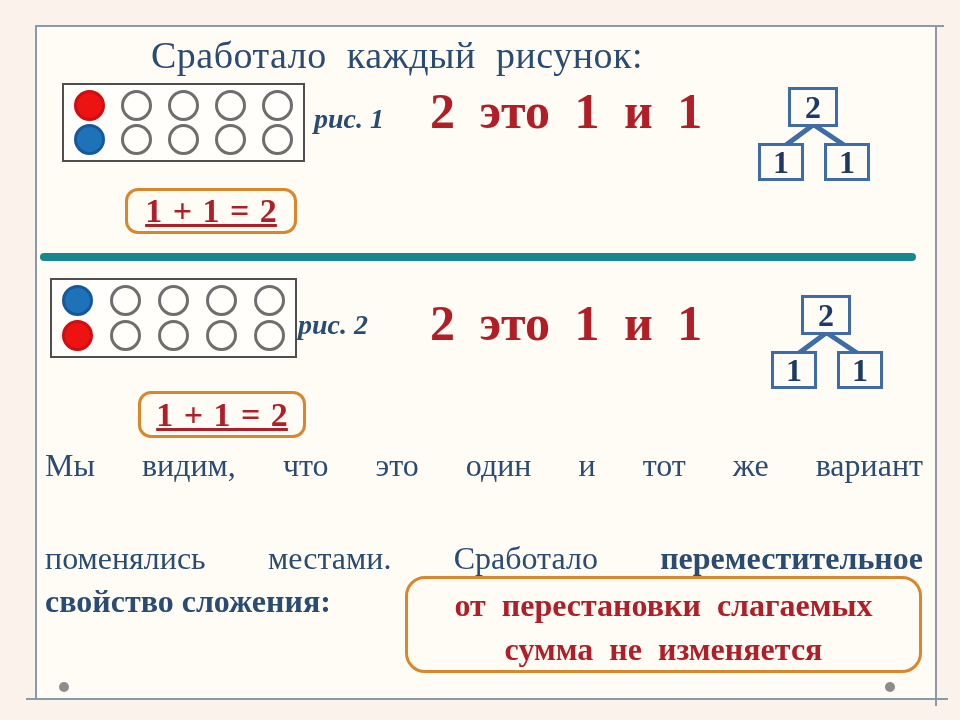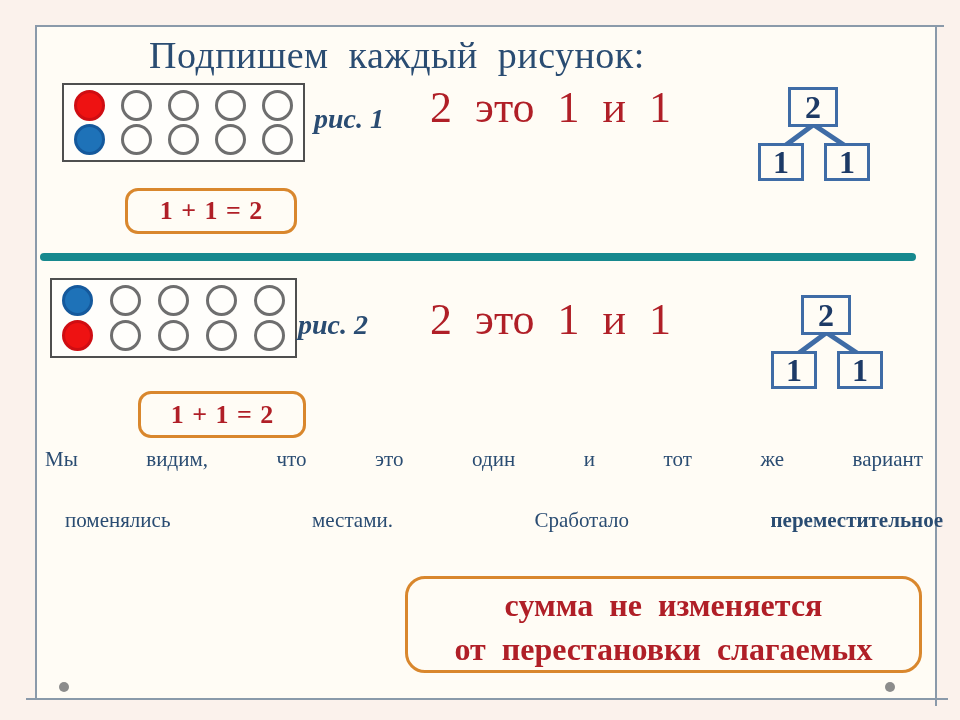--- a/index.html
+++ b/index.html
@@ -42,21 +42,21 @@
   .chip-blue { background: var(--chip-blue, #1e72b8); border-color:#15599c; }
 
   .fig-caption {
     position:absolute; font-style:italic; font-weight:bold; font-size:28px;
     color: var(--navy, #2a4c72);
   }
   .fig-caption-1 { left:314px; top:103px; }
   .fig-caption-2 { left:298px; top:309px; }
 
   .statement {
-    position:absolute; font-weight:normal; font-size:44px;
+    position:absolute; font-weight:bold; font-size:50px;
     color: var(--red, #b01f27); word-spacing:12px;
   }
   .statement-1 { left:430px; top:82px; }
   .statement-2 { left:430px; top:294px; }
 
   
   .bond { position:absolute; width:130px; height:100px; }
   .bond-1 { left:752px; top:85px; }
   .bond-2 { left:765px; top:293px; }
   .bond svg { position:absolute; left:0; top:0; }
@@ -69,40 +69,41 @@
   }
   .bond-top   { left:36px; top:2px;  width:50px; height:40px; }
   .bond-left  { left:6px;  top:58px; width:46px; height:38px; }
   .bond-right { left:72px; top:58px; width:46px; height:38px; }
 
   
   .equation-box {
     position:absolute; border:3px solid var(--orange, #d9872d); border-radius:13px;
     background: var(--slide-bg, #fffcf5);
     display:flex; align-items:center; justify-content:center;
-    font-weight:bold; font-size:26px; color: var(--red, #b01f27);
+    font-weight:bold; font-size:34px; color: var(--red, #b01f27);
     word-spacing:2px;
+    text-decoration:underline;
   }
   .equation-1 { left:125px; top:188px; width:172px; height:46px; }
   .equation-2 { left:138px; top:391px; width:168px; height:47px; }
 
   .section-divider {
     position:absolute; left:40px; top:253px; width:876px; height:8px;
     background: var(--teal, #17898e); border-radius:4px;
   }
 
   
   .para-line {
-    position:absolute; left:45px; width:878px; font-size:21px;
+    position:absolute; left:45px; width:878px; font-size:32px;
     color: var(--navy, #2a4c72); white-space:normal;
   }
   .justify { text-align:justify; text-align-last:justify; }
   .para-1 { top:447px; }
   .para-2 { top:483px; }
-  .para-3 { top:508px;margin-left:20px; }
+  .para-3 { top:540px; }
   .para-4 { top:583px; width:auto; font-weight:bold; }
   .para-bold { font-weight:bold; }
 
   
   .callout-box {
     position:absolute; left:405px; top:576px; width:517px; height:97px;
     border:3px solid var(--orange, #d9872d); border-radius:20px;
     text-align:center; padding-top:4px;
   }
   .callout-line {
@@ -120,21 +121,21 @@
 </head>
 <body>
 
 <div id="stage">
   <div class="slide-surface"></div>
   <div class="frame-line frame-top"></div>
   <div class="frame-line frame-left"></div>
   <div class="frame-line frame-right"></div>
   <div class="frame-line frame-bottom"></div>
 
-  <div class="page-title">Подпишем каждый рисунок:</div>
+  <div class="page-title">Сработало каждый рисунок:</div>
 
   <div class="chip-box chip-box-1">
       <div class="chip chip-red"></div>
       <div class="chip"></div>
       <div class="chip"></div>
       <div class="chip"></div>
       <div class="chip"></div>
       <div class="chip chip-blue"></div>
       <div class="chip"></div>
       <div class="chip"></div>
@@ -180,21 +181,22 @@
     </svg>
     <div class="bond-box bond-top">2</div>
     <div class="bond-box bond-left">1</div>
     <div class="bond-box bond-right">1</div>
   </div>
 
   <div class="equation-box equation-2">1 + 1 = 2</div>
 
   <div class="para-line para-1 justify">Мы видим, что это один и тот же вариант</div>
   <div class="para-line para-3 justify"><span>поменялись местами. Сработало </span><span class="para-bold">переместительное</span></div>
+  <div class="para-line para-4">свойство сложения:</div>
 
   <div class="callout-box">
+    <div class="callout-line">от перестановки слагаемых</div>
     <div class="callout-line">сумма не изменяется</div>
-    <div class="callout-line">от перестановки слагаемых</div>
   </div>
 
   <div class="footer-dot footer-dot-left"></div>
   <div class="footer-dot footer-dot-right"></div>
 </div>
 
 </body></html>

